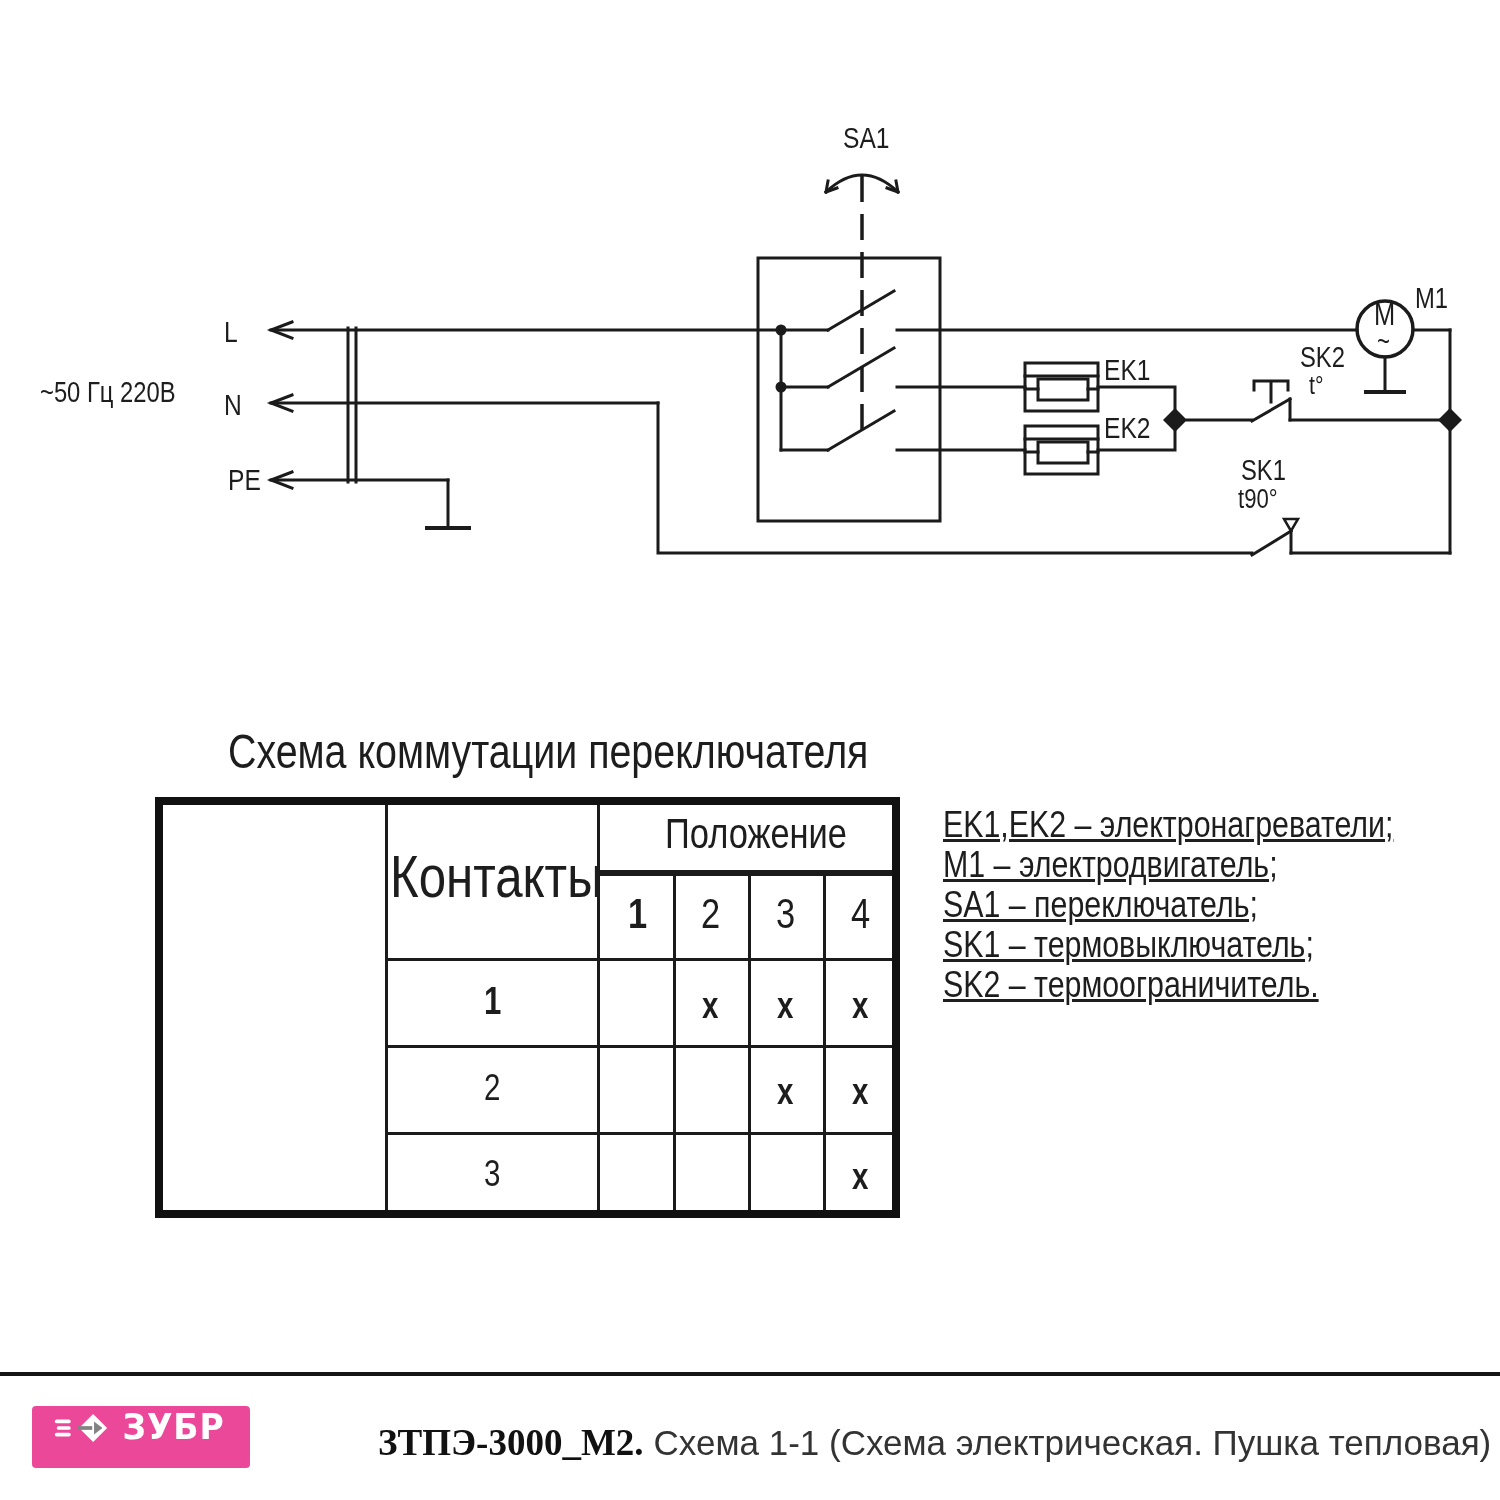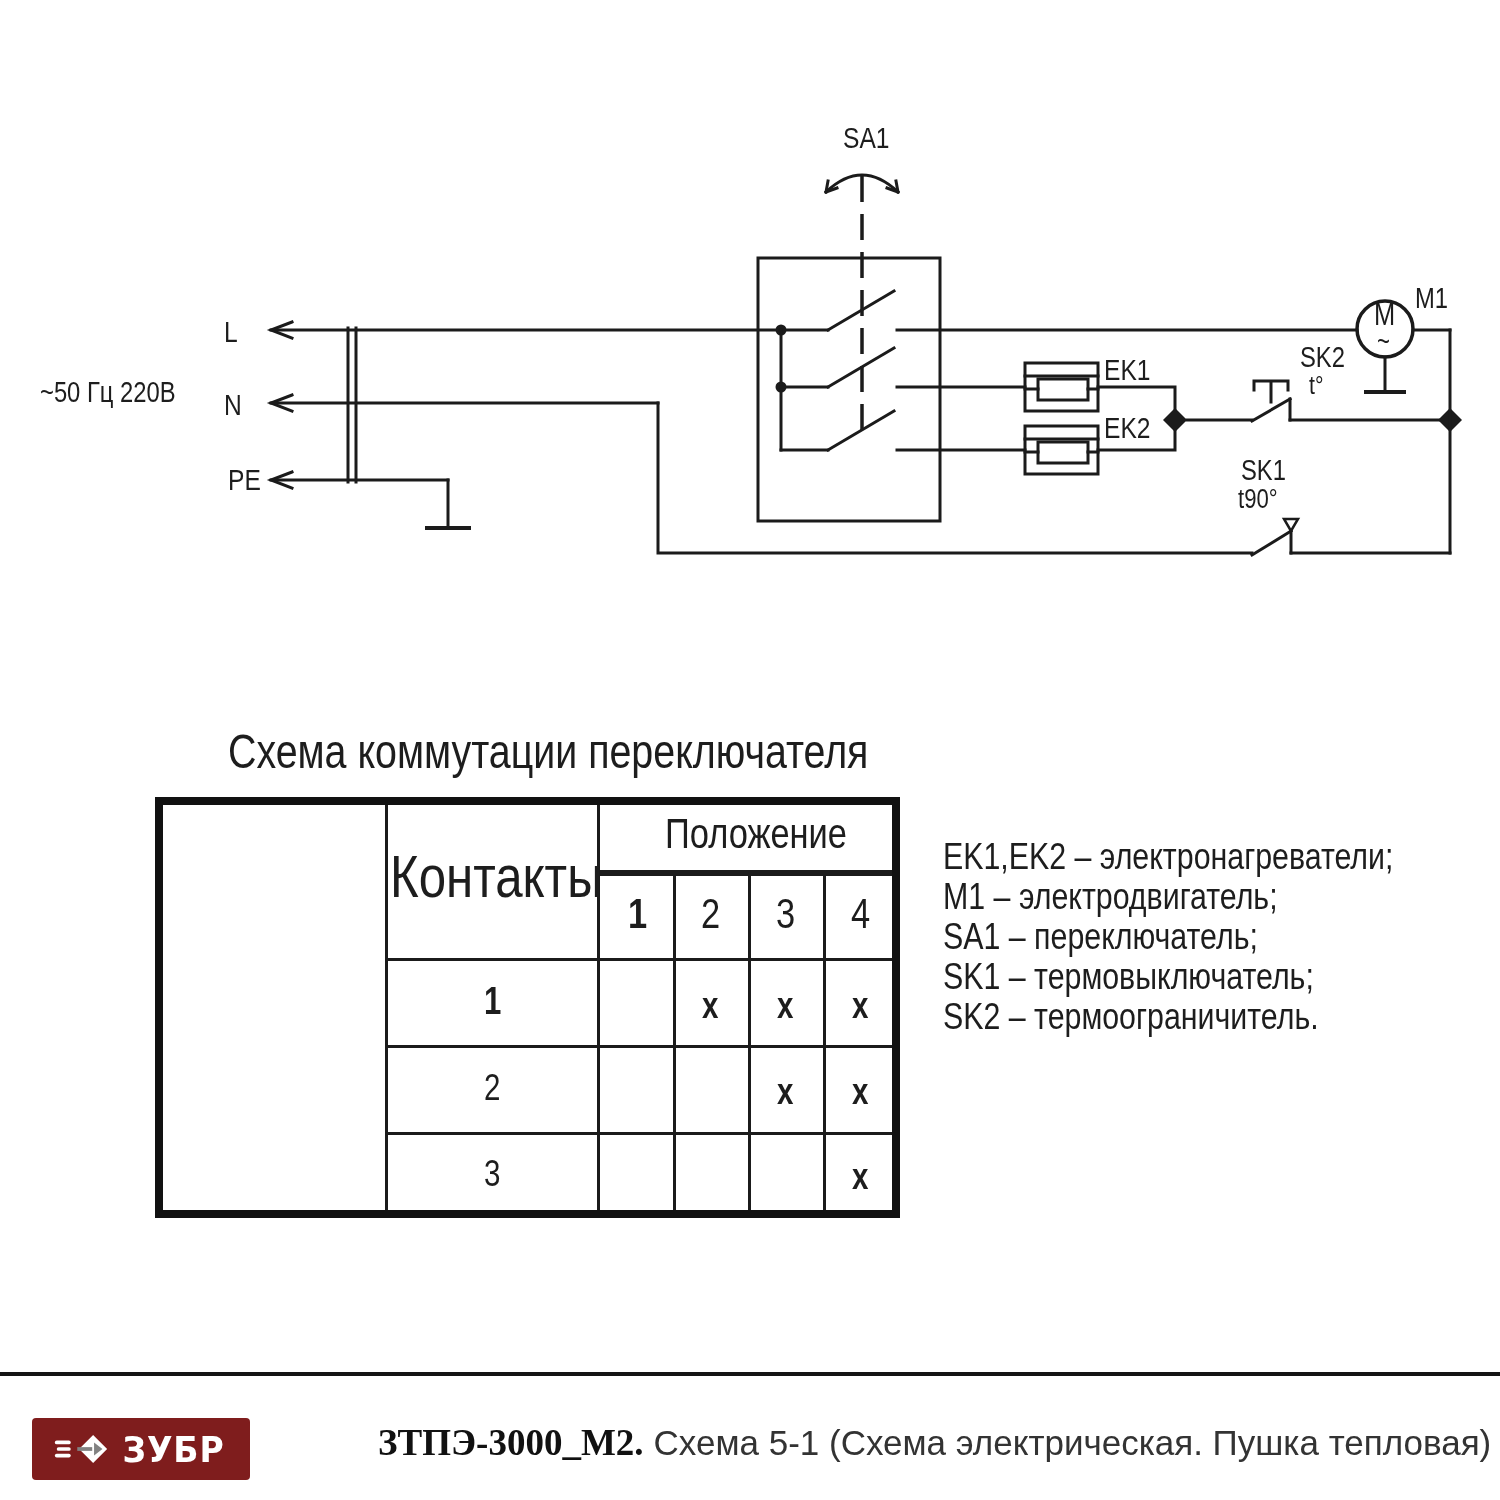--- a/index.html
+++ b/index.html
@@ -24,22 +24,22 @@
   .tri{fill:none;stroke:#1b1b1b;stroke-width:2.5;}
   
   .tbl{
     position:absolute;left:155px;top:797px;width:745px;height:421px;
     border:8px solid #111;box-sizing:border-box;background:#fff;
   }
   .tline{position:absolute;background:#1b1b1b;}
   
   .footer-rule{position:absolute;left:0;top:1372px;width:1500px;height:4px;background:#151515;}
   .logo{
-    position:absolute;left:32px;top:1406px;width:218px;height:62px;background:#7f1d1d;
-    border-radius:4px;display:flex;align-items:center;justify-content:center;gap:9px;margin-top:12px;
+    position:absolute;left:32px;top:1406px;width:218px;height:62px;background:#ec4899;
+    border-radius:4px;display:flex;align-items:flex-start;justify-content:center;gap:9px;
   }
   .logo-text{
     color:#fff;font-weight:700;font-size:36px;letter-spacing:1px;
     font-family:"DejaVu Sans", sans-serif;transform:scaleX(0.92);transform-origin:center;
   }
   .footer-title{
     position:absolute;left:378px;top:1421px;white-space:nowrap;
     font-family:"Liberation Sans", sans-serif;
   }
   .footer-title .model{font-weight:700;font-size:37px;color:#111;font-family:Liberation Serif, serif;}
@@ -198,21 +198,21 @@
 <div class="abs draft" style="left:629px;top:1073px;font-size:36px;font-weight:600;"></div>
 <div class="abs draft" style="left:702px;top:1073px;font-size:36px;font-weight:600;"></div>
 <div class="abs draft" style="left:777px;top:1073px;font-size:36px;font-weight:600;">x</div>
 <div class="abs draft" style="left:852px;top:1073px;font-size:36px;font-weight:600;">x</div>
 
 <div class="abs draft" style="left:629px;top:1158px;font-size:36px;font-weight:600;"></div>
 <div class="abs draft" style="left:702px;top:1158px;font-size:36px;font-weight:600;"></div>
 <div class="abs draft" style="left:777px;top:1158px;font-size:36px;font-weight:600;"></div>
 <div class="abs draft" style="left:852px;top:1158px;font-size:36px;font-weight:600;">x</div>
 
-<div class="abs" style="left:943px;top:838px;">
+<div class="abs" style="left:943px;top:806px;text-decoration:underline;">
   <div class="draft" style="font-size:37px;height:40px;">EK1,EK2 – электронагреватели;</div>
   <div class="draft" style="font-size:37px;height:40px;">M1 – электродвигатель;</div>
   <div class="draft" style="font-size:37px;height:40px;">SA1 – переключатель;</div>
   <div class="draft" style="font-size:37px;height:40px;">SK1 – термовыключатель;</div>
   <div class="draft" style="font-size:37px;height:40px;">SK2 – термоограничитель.</div>
 </div>
 
 <div class="footer-rule"></div>
 
 <div class="logo">
@@ -221,14 +221,14 @@
     <rect x="4" y="20" width="15" height="4" rx="2" fill="#ffffff"></rect>
     <rect x="2" y="27" width="17" height="4" rx="2" fill="#ffffff"></rect>
     <polygon points="28,22 43,7 58,22 43,37" fill="#ffffff"></polygon>
     <rect x="26" y="20" width="16" height="4" fill="#828282"></rect>
     <polygon points="44,15 53,22 44,29" fill="#828282"></polygon>
   </svg>
   <span class="logo-text">ЗУБР</span>
 </div>
 
 <div class="footer-title">
-  <span class="model">ЗТПЭ-3000_М2.</span><span class="desc">Схема 5-1 (Схема электрическая. Пушка тепловая)</span>
+  <span class="model">ЗТПЭ-3000_М2.</span><span class="desc">Схема 1-1 (Схема электрическая. Пушка тепловая)</span>
 </div>
 
 </body></html>

